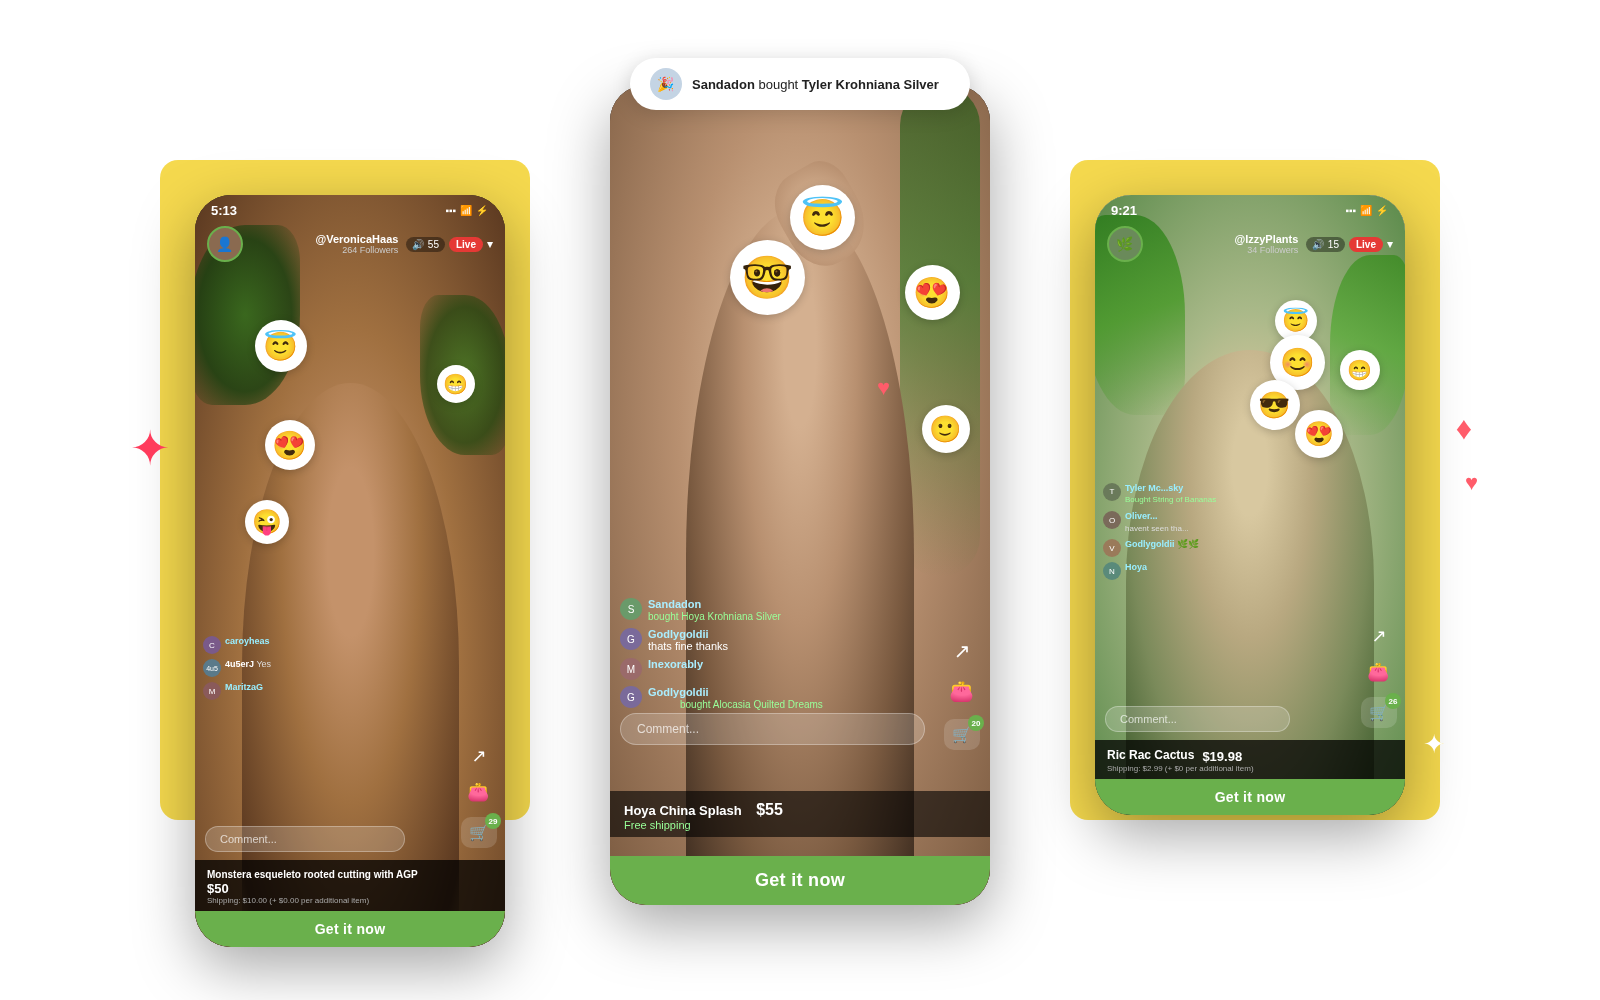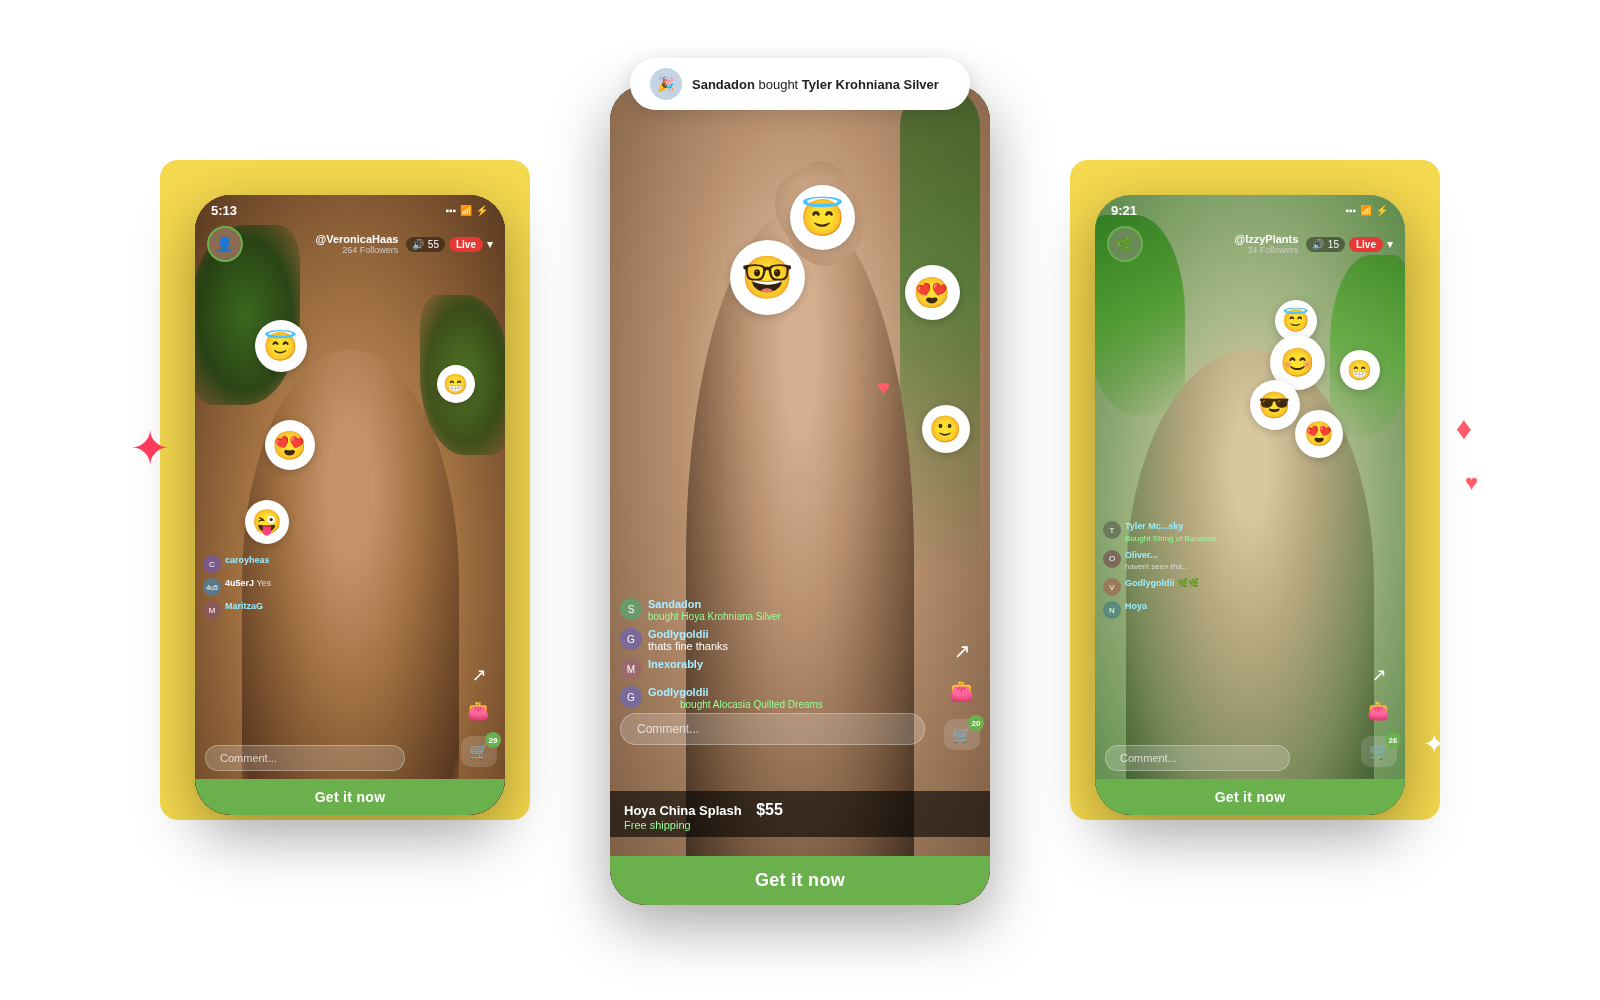--- a/index.html
+++ b/index.html
@@ -78,21 +78,21 @@
       border-radius: 36px;
       overflow: hidden;
       box-shadow: 0 20px 60px rgba(0,0,0,0.35);
       background: #1a1a1a;
       display: flex;
       flex-direction: column;
     }
 
     .phone-left {
       width: 310px;
-      height: 620px;
+      height: 752px;
       left: 95px;
       top: 155px;
       z-index: 2;
     }
     .phone-center {
       width: 380px;
       height: 820px;
       left: 510px;
       top: 45px;
       z-index: 3;
@@ -415,20 +415,29 @@
       <div style="position:absolute;right:8px;bottom:12px;z-index:15;display:flex;flex-direction:column;gap:14px;align-items:center;">
         <span style="color:#fff;font-size:18px;">↗</span>
         <span style="color:#fff;font-size:18px;">👛</span>
         <div class="cart-icon-wrap">
           🛒
           <div class="cart-badge">29</div>
         </div>
       </div>
     </div>
 
+    <div class="product-bar">
+      <div class="product-info">
+        <div class="product-name">Monstera esqueleto rooted cutting with AGP</div>
+        <div style="display:flex;align-items:center;gap:8px;">
+          <span class="product-price">$50</span>
+        </div>
+        <div class="product-shipping">Shipping: $10.00 (+ $0.00 per additional item)</div>
+      </div>
+    </div>
 
     <div class="get-now-btn get-now-btn-sm">Get it now</div>
   </div>
 
   <div class="phone phone-center" style="left:50%;transform:translateX(-50%);">
 
     <div class="phone-video phone-video-center" style="position:absolute;top:0;left:0;right:0;bottom:0;">
       <div class="person-gradient-center" style="position:absolute;top:0;left:0;right:0;bottom:0;"></div>
 
       <div style="position:absolute;top:0;right:10px;width:80px;height:60%;background:linear-gradient(180deg,#2a5a1a 0%,#3a7a2a 40%,transparent 100%);border-radius:40px;opacity:0.7;"></div>
@@ -576,17 +585,26 @@
       <div style="position:absolute;right:8px;bottom:12px;z-index:15;display:flex;flex-direction:column;gap:14px;align-items:center;">
         <span style="color:#fff;font-size:18px;">↗</span>
         <span style="color:#fff;font-size:18px;">👛</span>
         <div class="cart-icon-wrap">
           🛒
           <div class="cart-badge">26</div>
         </div>
       </div>
     </div>
 
+    <div class="product-bar">
+      <div class="product-info">
+        <div style="display:flex;align-items:center;gap:8px;">
+          <span class="product-name" style="font-size:12px;">Ric Rac Cactus</span>
+          <span class="product-price">$19.98</span>
+        </div>
+        <div class="product-shipping">Shipping: $2.99 (+ $0 per additional item)</div>
+      </div>
+    </div>
 
     <div class="get-now-btn get-now-btn-sm">Get it now</div>
   </div>
 
 </div>
 
 </body></html>

